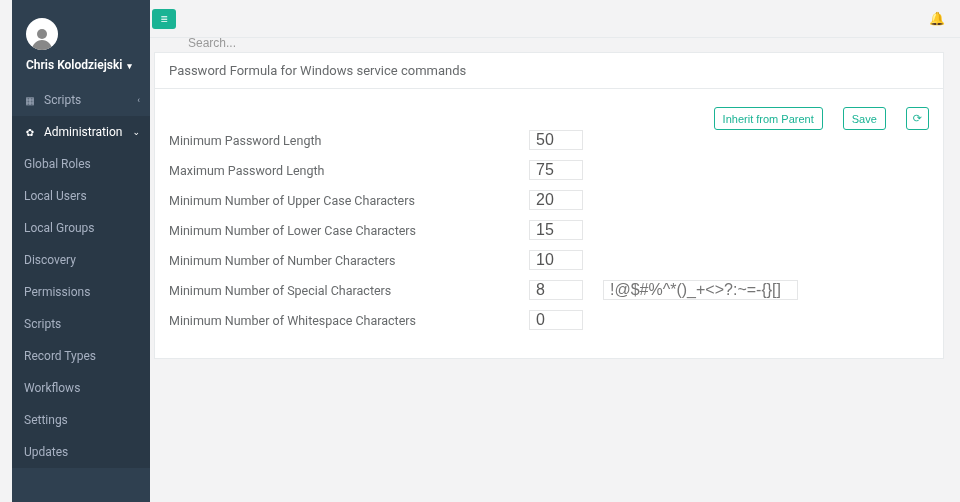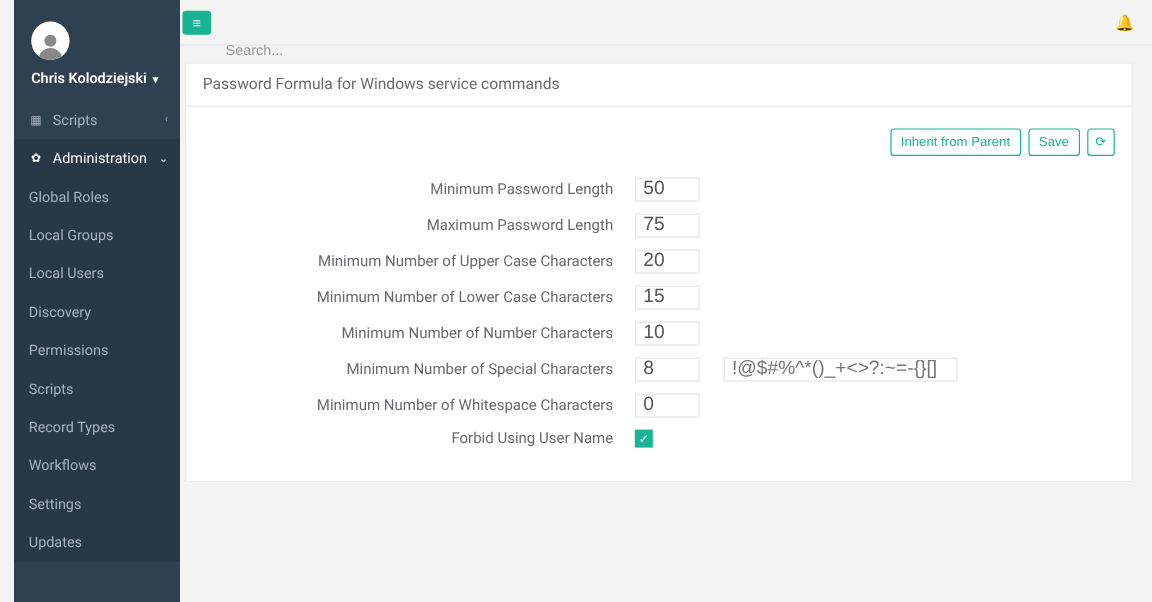--- a/index.html
+++ b/index.html
@@ -25,25 +25,25 @@
 .bell { color: #999; font-size: 13px; cursor: pointer; }
 .page-head { background: #fff; padding: 16px 16px 12px 16px; border-bottom: 1px solid #e7eaec; }
 .page-title { font-size: 22px; font-weight: 400; color: #676a6c; margin-bottom: 4px; }
 .breadcrumb { font-size: 11.5px; color: #888; }
 .breadcrumb a { color: #676a6c; text-decoration: none; }
 .breadcrumb .sep { margin: 0 6px; color: #ccc; }
 .content { padding: 14px 16px; flex: 1; overflow: auto; }
 .panel { background: #fff; border: 1px solid #e7eaec; }
 .panel-head { padding: 10px 14px; border-bottom: 1px solid #e7eaec; font-size: 13px; font-weight: 400; color: #676a6c; }
 .panel-body { padding: 18px 14px; }
-.toolbar { display: flex; justify-content: flex-end; gap: 6px; margin-bottom: 18px; }
+.toolbar { display: flex; justify-content: flex-end; gap: 20px; }
 .btn { border: 1px solid #1ab394; color: #1ab394; background: #fff; font-size: 11px; padding: 4px 8px; border-radius: 3px; cursor: pointer; }
 .btn.iconbtn { padding: 4px 6px; }
 .form-row { display: flex; align-items: center; margin-bottom: 10px; }
-.form-label { width: 360px; text-align: right; padding-right: 18px; font-size: 12.5px; color: #676a6c; }
+.form-label { width: 360px; text-align: left; padding-right: 18px; font-size: 12.5px; color: #676a6c; }
 .form-input { width: 54px; height: 20px; border: 1px solid #e5e6e7; padding: 0 6px; font-size: 16px; color: #555; }
 .form-input.wide { width: 195px; margin-left: 20px; }
 .checkbox { width: 15px; height: 15px; background: #1ab394; display: inline-flex; align-items: center; justify-content: center; color: #fff; font-size: 10px; cursor: pointer; }
 </style>
 </head>
 <body>
 
 <div class="sidebar">
   <div class="profile">
     <div class="avatar">
@@ -65,24 +65,24 @@
   <div class="nav-item active">
     <span class="ico">✿</span>
     <span>Administration</span>
     <span class="chev">⌄</span>
   </div>
   <div class="nav-sub">
     <div class="nav-item">
         <span>Global Roles</span>
       </div>
     <div class="nav-item">
-        <span>Local Groups</span>
+        <span>Local Users</span>
       </div>
     <div class="nav-item">
-        <span>Local Users</span>
+        <span>Local Groups</span>
       </div>
     <div class="nav-item">
         <span>Discovery</span>
       </div>
     <div class="nav-item">
         <span>Permissions</span>
       </div>
     <div class="nav-item">
         <span>Scripts</span>
       </div>
@@ -148,23 +148,17 @@
         </div>
         <div class="form-row">
           <div class="form-label">Minimum Number of Special Characters</div>
           <input class="form-input" value="8" style="">
           <input class="form-input wide" placeholder="!@$#%^*()_+&lt;&gt;?:~=-{}[]" style="">
         </div>
         <div class="form-row">
           <div class="form-label">Minimum Number of Whitespace Characters</div>
           <input class="form-input" value="0" style="">
         </div>
-        <div class="form-row">
-          <div class="form-label">Forbid Using User Name</div>
-          <div class="checkbox">
-            <span>✓</span>
-          </div>
-        </div>
 
       </div>
     </div>
   </div>
 </div>
 
 </body></html>

